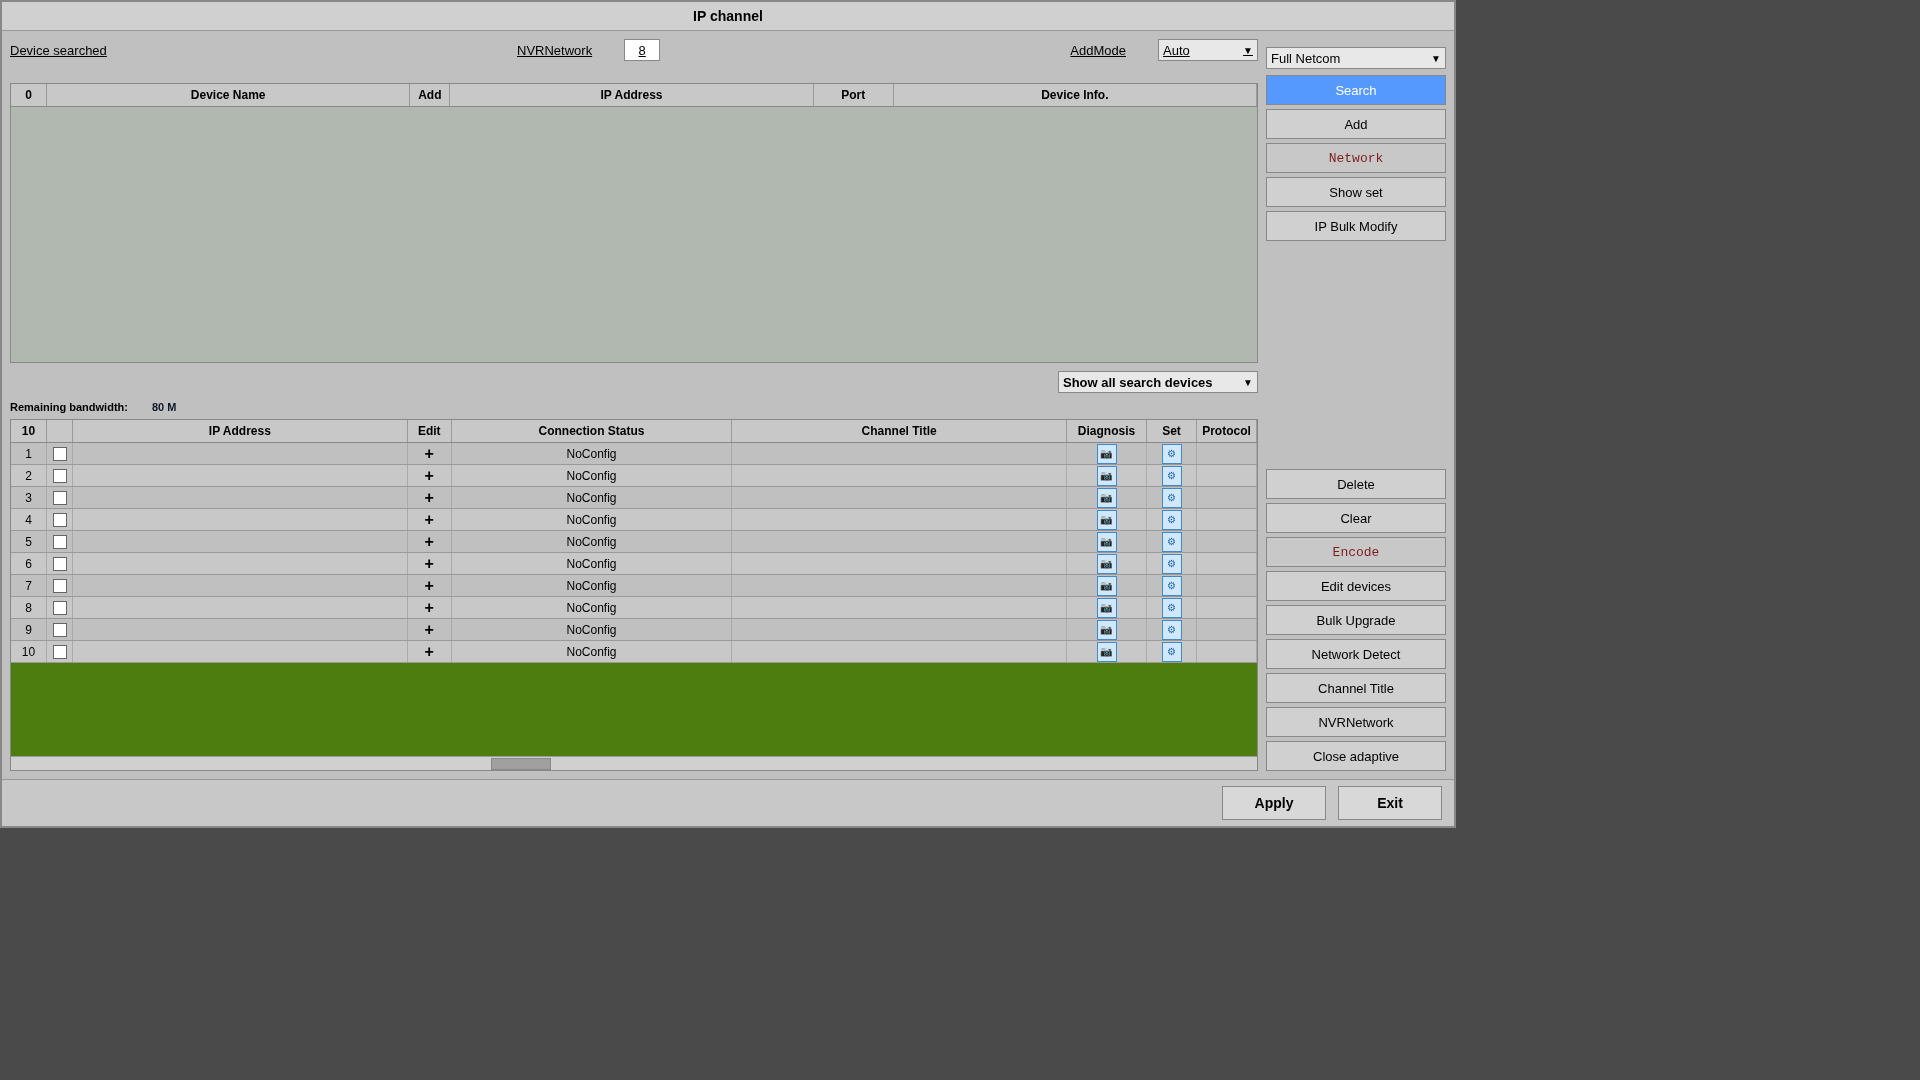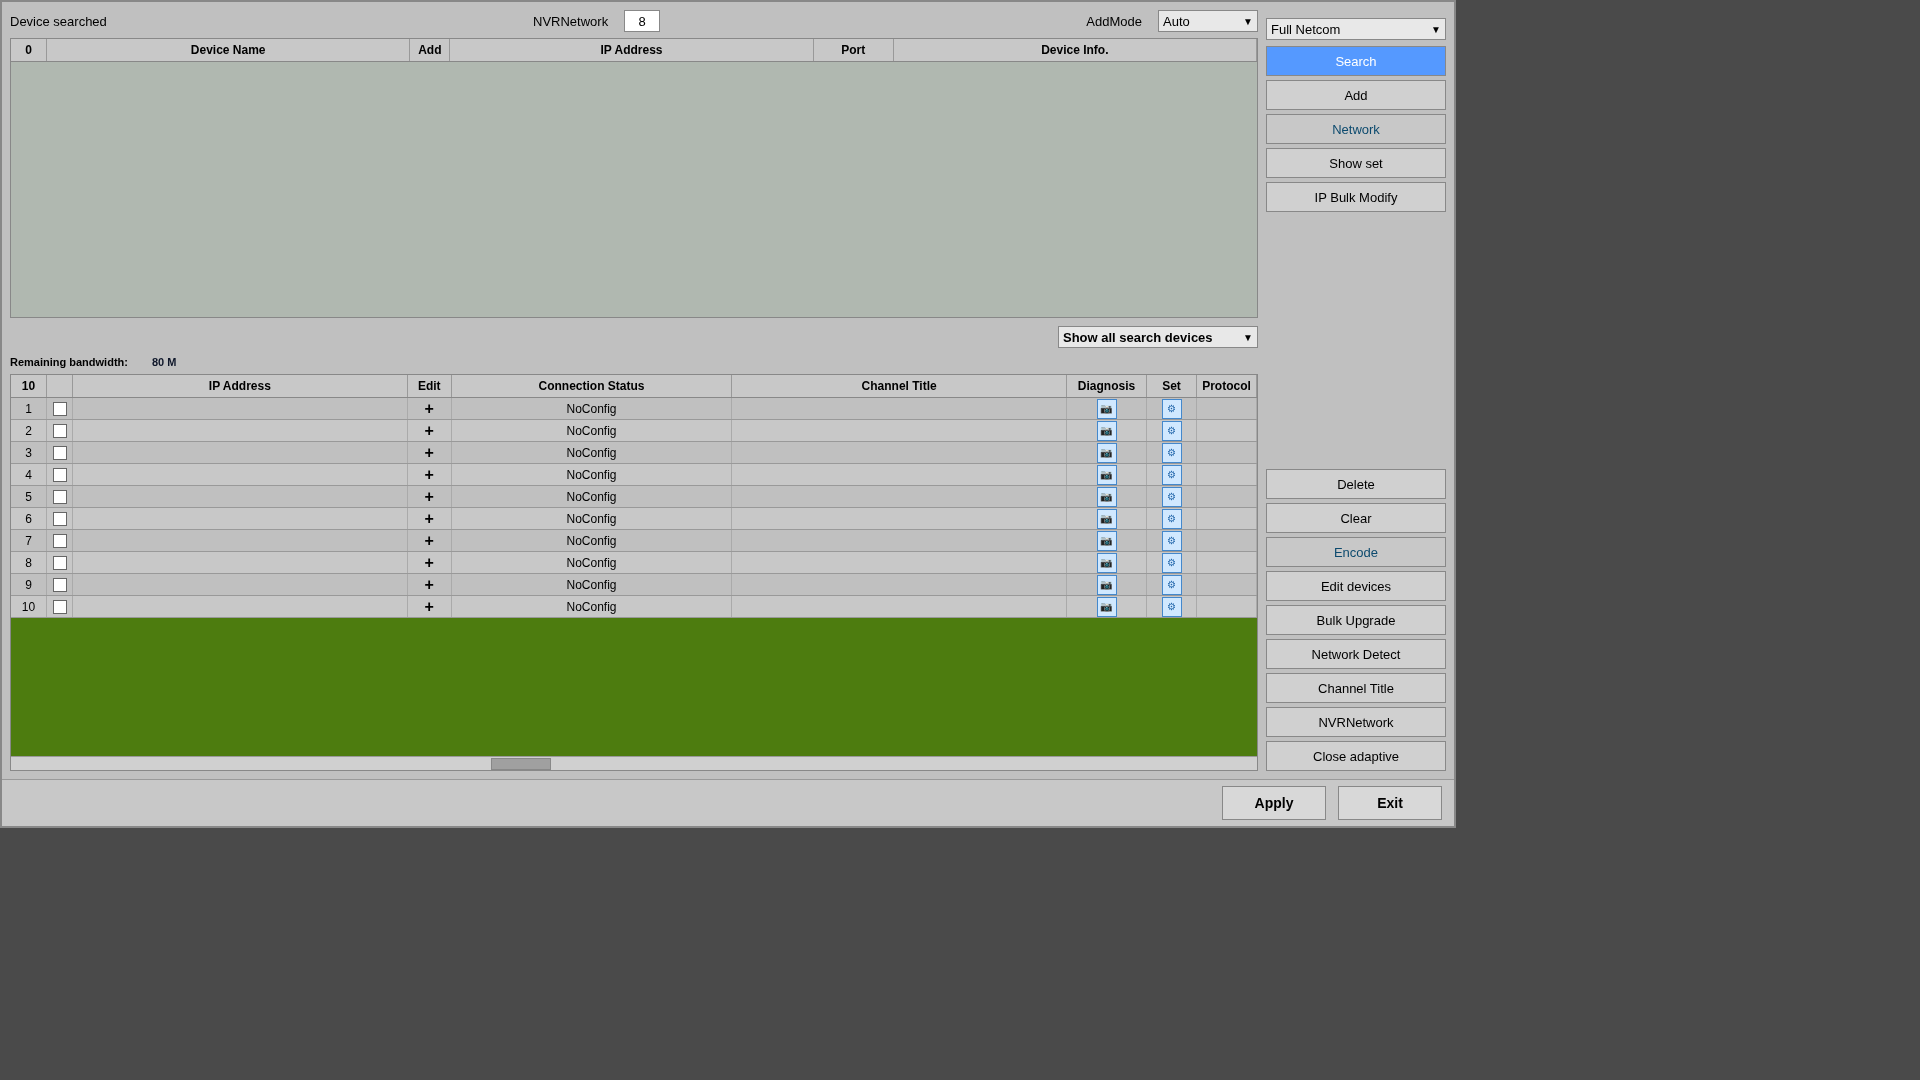--- a/index.html
+++ b/index.html
@@ -45,22 +45,23 @@
       width: 180px;
       display: flex;
       flex-direction: column;
       gap: 4px;
       padding-top: 0px;
     }
     
     .top-controls {
       display: flex;
       align-items: center;
-      gap: 16px;
-      margin-bottom: 0;
+      gap: 32px;
+      margin-bottom: 16px;
+      text-decoration: underline;
     }
     .label-text {
       font-size: 13px;
       color: #000;
     }
     .search-time-input {
       width: 36px;
       height: 22px;
       border: 1px solid #888;
       background: #fff;
@@ -228,23 +229,24 @@
       align-items: center;
       justify-content: center;
       color: #000;
       user-select: none;
     }
     .right-btn.active {
       background: #5599ff;
       color: #fff;
     }
     .right-btn.disabled {
-      color: #0c4a6e;
+      color: #7f1d1d;
       background: #c8c8c8;
       cursor: default;
+      font-family: Liberation Mono, monospace;
     }
     
     .bottom-bar {
       display: flex;
       justify-content: flex-end;
       align-items: center;
       gap: 12px;
       padding: 6px 12px;
       border-top: 1px solid #999;
       background: #c8c8c8;
@@ -276,20 +278,21 @@
     .col-ch-status { flex: 1; min-width: 100px; }
     .col-ch-title { flex: 1.2; min-width: 120px; }
     .col-ch-diag { width: 80px; }
     .col-ch-set { width: 50px; }
     .col-ch-proto { width: 60px; }
   </style>
 </head>
 <body>
 
 <div class="window">
+  <div class="title-bar">IP channel</div>
 
   <div class="main-area">
 
     <div class="left-panel">
 
       <div class="top-controls">
         <span class="label-text">Device searched</span>
         <span style="flex:1"></span>
         <span class="label-text">NVRNetwork</span>
         <input class="search-time-input" type="text" value="8" style="">

